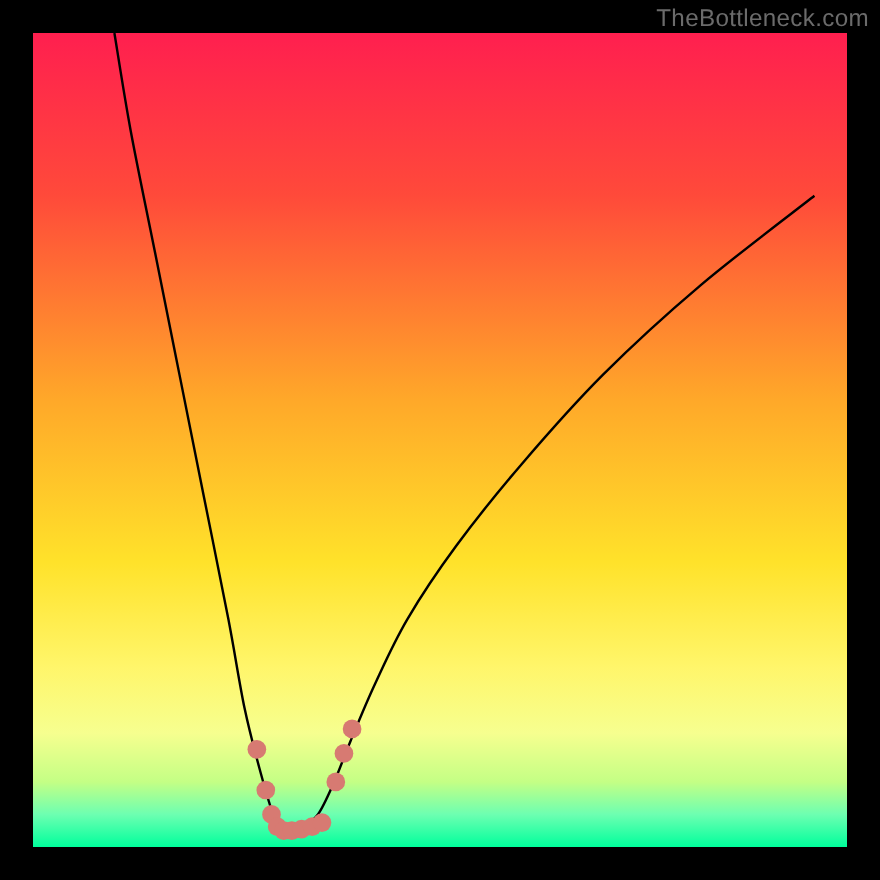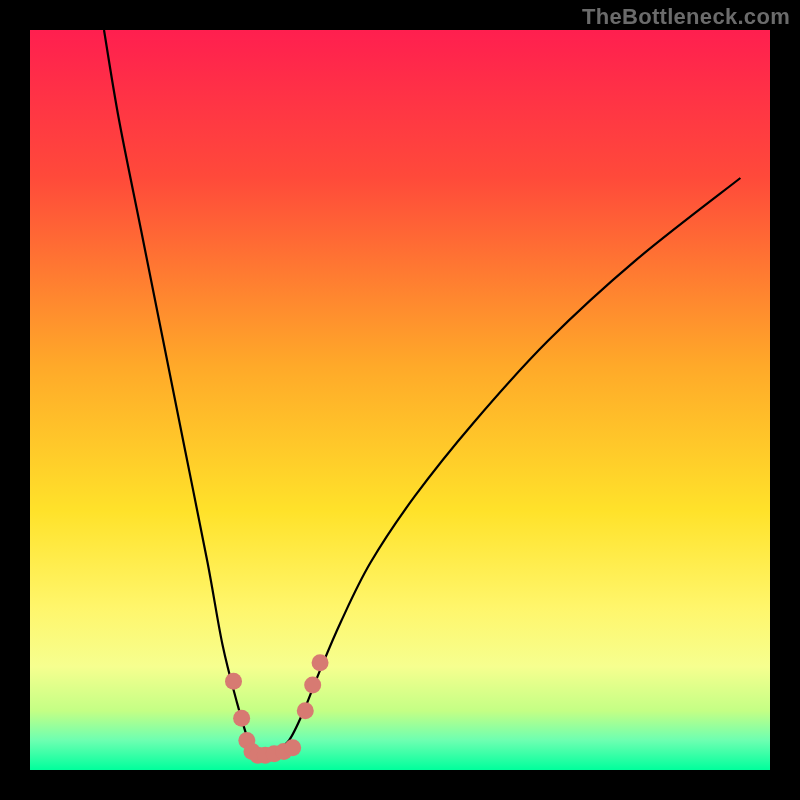--- a/index.html
+++ b/index.html
@@ -16,21 +16,21 @@
     width: 800px;
     height: 800px;
     background: #000;
   }
   .watermark {
     position: absolute;
     top: 4px;
     right: 10px;
     color: #6b6b6b;
     font-size: 22px;
-    font-weight: 700;
+    font-weight: 400;
     letter-spacing: 0.3px;
     z-index: 10;
   }
   svg {
     position: absolute;
     left: 0;
     top: 0;
   }
 </style>
 </head>

